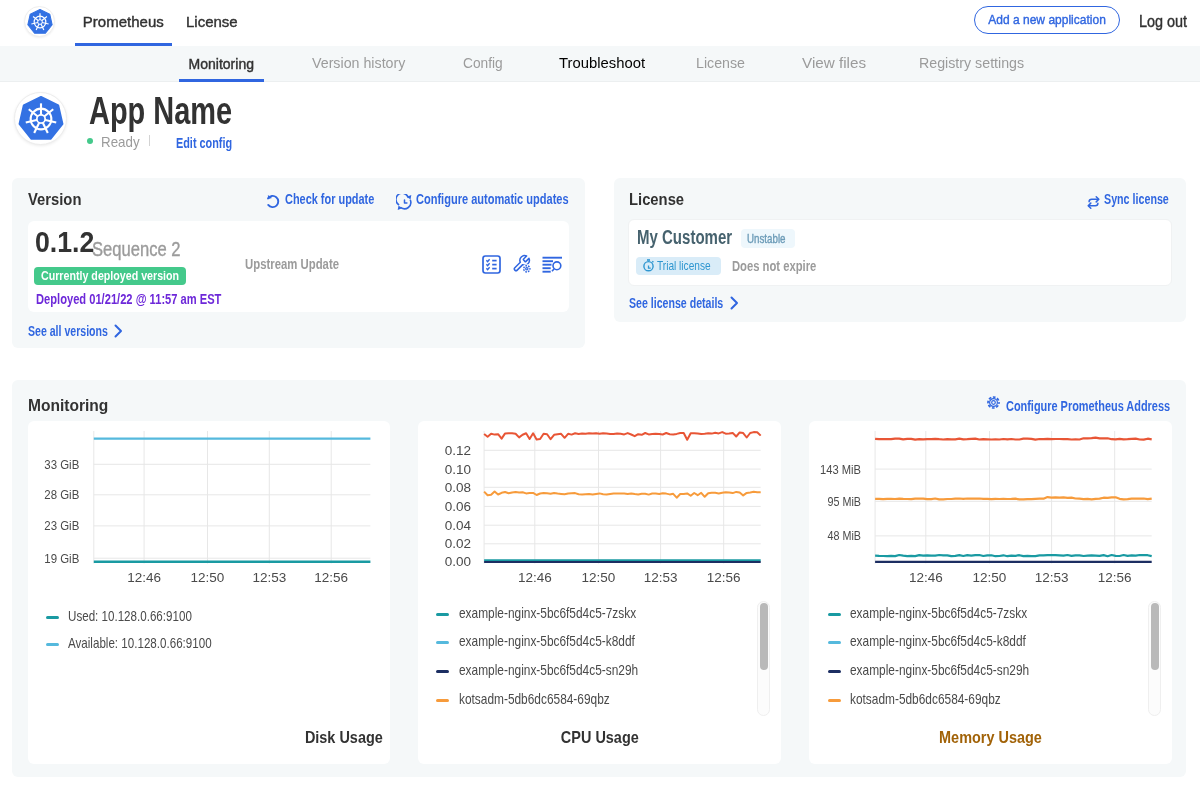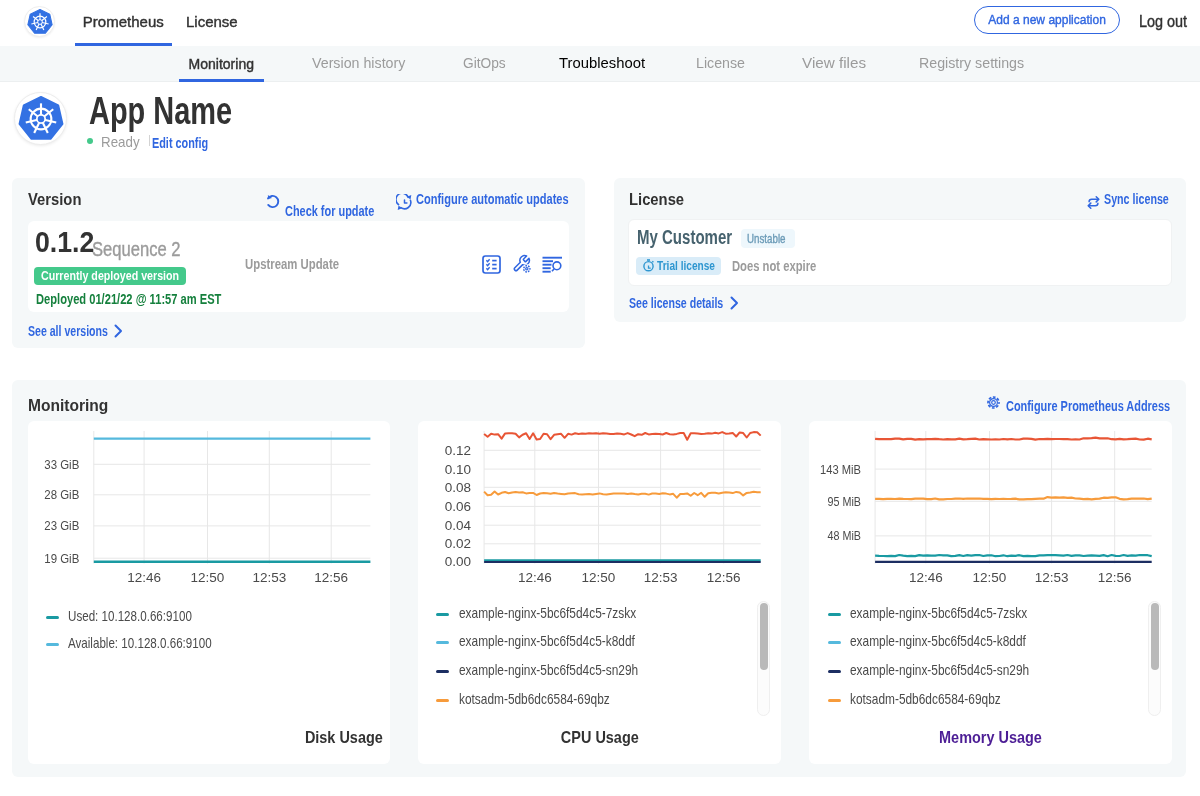--- a/index.html
+++ b/index.html
@@ -39,57 +39,57 @@
     <use href="#k8s"></use>
   </svg>
 <div class="abs med" style="left:74.8px; top:0; width:97px; height:46px; line-height:43px; text-align:center; font-size:15px; color:#323232; border-bottom:3px solid #3066e0;">Prometheus</div>
 <div class="abs med" style="left:186px; top:0; height:46px; line-height:43px; font-size:15px; color:#323232;">License</div>
 <div class="abs med" style="left:974px; top:6px; width:146px; height:28px; border:1.5px solid #3066e0; border-radius:15px; color:#3066e0; font-size:13.5px; text-align:center; line-height:25px; background:#fff; white-space:nowrap;"><span class="sx" style="transform:scaleX(0.89); transform-origin:50% 50%;">Add a new application</span></div>
 <div class="abs med" style="left:1139px; top:13px; font-size:16px; color:#323232;"><span class="sx" style="transform:scaleX(0.9);">Log out</span></div>
 
 <div class="abs" style="left:0; top:46px; width:1200px; height:36px; background:#f5f8f9; border-bottom:1px solid #eceff0;"></div>
 <div class="abs med" style="left:178.6px; top:46px; height:36px; line-height:36px; padding:0 10px; font-size:14px; color:#323232; border-bottom:3px solid #3066e0;">Monitoring</div>
 <div class="abs" style="left:312.3px; top:46px; height:36px; line-height:35px; font-size:14px; color:#9b9b9b;"><span class="sx" style="transform:scaleX(1.017);">Version history</span></div>
-<div class="abs" style="left:462.7px; top:46px; height:36px; line-height:35px; font-size:14px; color:#9b9b9b;"><span class="sx" style="transform:scaleX(0.98);">GitOps</span></div>
+<div class="abs" style="left:462.7px; top:46px; height:36px; line-height:35px; font-size:14px; color:#9b9b9b;"><span class="sx" style="transform:scaleX(0.98);">Config</span></div>
 <div class="abs" style="left:558.5px; top:46px; height:36px; line-height:35px; font-size:14px; color:#000000;"><span class="sx" style="transform:scaleX(1.06);">Troubleshoot</span></div>
 <div class="abs" style="left:696.3px; top:46px; height:36px; line-height:35px; font-size:14px; color:#9b9b9b;"><span class="sx" style="transform:scaleX(1.016);">License</span></div>
 <div class="abs" style="left:801.6px; top:46px; height:36px; line-height:35px; font-size:14px; color:#9b9b9b;"><span class="sx" style="transform:scaleX(1.088);">View files</span></div>
 <div class="abs" style="left:918.8px; top:46px; height:36px; line-height:35px; font-size:14px; color:#9b9b9b;"><span class="sx" style="transform:scaleX(1.016);">Registry settings</span></div>
 
 <div class="abs" style="left:14px; top:92px; width:53px; height:53px; border-radius:50%; background:#fff; border:1px solid #ededed; box-shadow:0 1px 3px rgba(0,0,0,0.08);"></div>
 <svg class="abs" style="left:17.5px; top:95.5px;" width="46" height="46" viewBox="0 0 100 100">
     <use href="#k8s"></use>
   </svg>
 <div class="abs" style="left:89px; top:90px; font-size:38px; font-weight:700; color:#323232;"><span class="sx" style="transform:scaleX(0.762);">App Name</span></div>
 <div class="abs" style="left:87.3px; top:138px; width:6px; height:6px; border-radius:50%; background:#44c98b;"></div>
 <div class="abs" style="left:101px; top:133px; font-size:15px; color:#9b9b9b;"><span class="sx" style="transform:scaleX(0.89);">Ready</span></div>
 <div class="abs" style="left:148.8px; top:135px; width:1px; height:11px; background:#d3d3d3;"></div>
-<div class="abs" style="left:152px; top:134px;"><span class="linkb sx" style="transform:scaleX(0.775);">Edit config</span></div>
+<div class="abs" style="left:176px; top:134px;"><span class="linkb sx" style="transform:scaleX(0.775);">Edit config</span></div>
 
 <div class="card" style="left:12px; top:178px; width:573px; height:170px;"></div>
 <div class="cardtitle" style="left:27.8px; top:190px;"><span class="sx" style="transform:scaleX(0.87);">Version</span></div>
 <svg class="abs" style="left:265px; top:194px;" width="16" height="16" viewBox="0 0 16 16">
     <path d="M3.2 10.9 A 5.6 5.6 0 1 0 3.0 4.4" fill="none" stroke="#3066e0" stroke-width="1.9" stroke-linecap="round"></path>
     <path d="M2.9 0.9 L3.1 5.1 L7.0 4.0 Z" fill="#3066e0"></path>
   </svg>
-<div class="abs" style="left:285.3px; top:189.5px;margin-top:12px;"><span class="linkb sx" style="transform:scaleX(0.781);">Check for update</span></div>
+<div class="abs" style="left:285.3px; top:189.5px;"><span class="linkb sx" style="transform:scaleX(0.781);">Check for update</span></div>
 <svg class="abs" style="left:395.5px; top:193.5px;" width="17" height="17" viewBox="0 0 17 17">
     <path d="M12.11 3.34 A 6.3 6.3 0 1 0 2.58 10.65" fill="none" stroke="#3066e0" stroke-width="1.6" stroke-linecap="round"></path>
     <path d="M4.89 13.66 A 6.3 6.3 0 0 0 14.42 6.35" fill="none" stroke="#3066e0" stroke-width="1.6" stroke-linecap="round"></path>
     <path d="M15.3 1.1 L14.5 5.4 L11.0 2.8 Z" fill="#3066e0"></path>
     <path d="M1.7 15.9 L2.5 11.6 L6.0 14.2 Z" fill="#3066e0"></path>
     <path d="M8.5 5.9 L8.5 8.9 L10.9 8.9" fill="none" stroke="#3066e0" stroke-width="1.5" stroke-linecap="round" stroke-linejoin="round"></path>
   </svg>
 <div class="abs" style="left:415.9px; top:189.5px;"><span class="linkb sx" style="transform:scaleX(0.788);">Configure automatic updates</span></div>
 <div class="whitebox" style="left:28px; top:221px; width:541px; height:91px;"></div>
 <div class="abs" style="left:34.5px; top:226px; font-size:29px; font-weight:700; color:#323232;"><span class="sx" style="transform:scaleX(0.92);">0.1.2</span></div>
 <div class="abs" style="left:92px; top:237px; font-size:21px; color:#9b9b9b;"><span class="sx med" style="transform:scaleX(0.79);">Sequence 2</span></div>
 <div class="abs" style="left:33.9px; top:267px; width:152.4px; height:18px; background:#44c98b; border-radius:4px;"></div>
 <div class="abs" style="left:41px; top:268px; font-size:13.5px; font-weight:700; color:#fff;"><span class="sx" style="transform:scaleX(0.79);">Currently deployed version</span></div>
-<div class="abs" style="left:36.2px; top:291px; font-size:14.5px; font-weight:700; color:#15803d;"><span class="sx" style="transform:scaleX(0.768);">Deployed 01/21/22 @ 11:57 am EST</span></div>
+<div class="abs" style="left:36.2px; top:291px; font-size:14.5px; font-weight:700; color:#6d28d9;"><span class="sx" style="transform:scaleX(0.768);">Deployed 01/21/22 @ 11:57 am EST</span></div>
 <div class="abs" style="left:245px; top:255px; font-size:15px; font-weight:700; color:#9b9b9b;"><span class="sx" style="transform:scaleX(0.757);">Upstream Update</span></div>
 <svg class="abs" style="left:482px; top:255px;" width="19" height="19" viewBox="0 0 19 19">
     <rect x="1" y="1" width="17" height="17" rx="2.4" fill="none" stroke="#3066e0" stroke-width="1.7"></rect>
     <path d="M4.4 5.3 l1.2 1.3 l2 -2.4" fill="none" stroke="#3066e0" stroke-width="1.4"></path>
     <path d="M4.4 9.3 l1.2 1.3 l2 -2.4" fill="none" stroke="#3066e0" stroke-width="1.4"></path>
     <path d="M4.4 13.3 l1.2 1.3 l2 -2.4" fill="none" stroke="#3066e0" stroke-width="1.4"></path>
     <line x1="10.2" y1="5.6" x2="14.6" y2="5.6" stroke="#3066e0" stroke-width="1.7"></line>
     <line x1="10.2" y1="9.6" x2="14.6" y2="9.6" stroke="#3066e0" stroke-width="1.7"></line>
     <line x1="10.2" y1="13.6" x2="14.6" y2="13.6" stroke="#3066e0" stroke-width="1.7"></line>
   </svg>
@@ -128,21 +128,21 @@
 <div class="abs" style="left:637px; top:225.5px; font-size:19.5px; font-weight:700; color:#46626e;"><span class="sx" style="transform:scaleX(0.77);">My Customer</span></div>
 <div class="abs" style="left:741.4px; top:229px; width:53.3px; height:19px; background:#eef7fc; border-radius:4px;"></div>
 <div class="abs" style="left:747px; top:230.5px; font-size:13px; color:#6d9cb8;"><span class="sx med" style="transform:scaleX(0.75);">Unstable</span></div>
 <div class="abs" style="left:635.9px; top:256.5px; width:85.1px; height:18px; background:#d9ecf8; border-radius:4px;"></div>
 <svg class="abs" style="left:641.5px; top:259px;" width="13" height="13" viewBox="0 0 13 13">
     <circle cx="6.5" cy="7.2" r="4.6" fill="none" stroke="#2e96d0" stroke-width="1.4"></circle>
     <path d="M6.5 6.6 L6.5 9.2 L8.7 9.2" fill="none" stroke="#2e96d0" stroke-width="1.3"></path>
     <line x1="5" y1="1" x2="8" y2="1" stroke="#2e96d0" stroke-width="1.6"></line>
     <line x1="10.3" y1="2.2" x2="11.4" y2="3.3" stroke="#2e96d0" stroke-width="1.3"></line>
   </svg>
-<div class="abs" style="left:656.5px; top:258px; font-size:13.5px; font-weight:700; color:#2e96d0;text-align:center;"><span class="sx" style="transform:scaleX(0.75);">Trial license</span></div>
+<div class="abs" style="left:656.5px; top:258px; font-size:13.5px; font-weight:400; color:#2e96d0;text-align:center;"><span class="sx" style="transform:scaleX(0.75);">Trial license</span></div>
 <div class="abs" style="left:731.6px; top:257.5px; font-size:14.5px; font-weight:700; color:#9b9b9b;"><span class="sx" style="transform:scaleX(0.775);">Does not expire</span></div>
 <div class="abs" style="left:629px; top:293.5px;"><span class="linkb sx" style="transform:scaleX(0.757);">See license details</span></div>
 <div class="abs" style="left:730px; top:294px;"><svg width="9" height="14" viewBox="0 0 9 14" style="vertical-align:-2px;">
       <path d="M1.5 1.5 L7 7 L1.5 12.5" fill="none" stroke="#3066e0" stroke-width="2" stroke-linecap="round" stroke-linejoin="round"></path>
     </svg></div>
 
 <div class="card" style="left:12px; top:380px; width:1174px; height:397px;"></div>
 <div class="cardtitle" style="left:27.7px; top:396px;"><span class="sx" style="transform:scaleX(0.915);">Monitoring</span></div>
 <svg class="abs" style="left:986.5px; top:396px;" width="13" height="13" viewBox="0 0 13 13">
     <circle cx="6.5" cy="6.5" r="5.5" fill="none" stroke="#3066e0" stroke-width="1.7" stroke-dasharray="2.7 1.62" stroke-dashoffset="1.3"></circle>
@@ -243,13 +243,13 @@
 <div class="abs" style="left:827.5px; top:669.9px; width:13px; height:3px; border-radius:2px; background:#1c2e62;"></div>
 <div class="abs" style="left:850px; top:661.9000000000001px; font-size:14.5px; color:#4a4a4a;"><span class="sx" style="transform:scaleX(0.82);">example-nginx-5bc6f5d4c5-sn29h</span></div>
 <div class="abs" style="left:827.5px; top:698.6px; width:13px; height:3px; border-radius:2px; background:#f79b3b;"></div>
 <div class="abs" style="left:850px; top:690.6000000000001px; font-size:14.5px; color:#4a4a4a;"><span class="sx" style="transform:scaleX(0.82);">kotsadm-5db6dc6584-69qbz</span></div>
 <div class="abs" style="left:757px; top:601px; width:13px; height:115px; background:#fcfcfc; border:1px solid #efefef; border-radius:7px;"></div>
 <div class="abs" style="left:760px; top:602.5px; width:7.5px; height:67px; background:#b9b9b9; border-radius:4px;"></div>
 <div class="abs" style="left:1148px; top:601px; width:13px; height:115px; background:#fcfcfc; border:1px solid #efefef; border-radius:7px;"></div>
 <div class="abs" style="left:1151px; top:602.5px; width:7.5px; height:67px; background:#b9b9b9; border-radius:4px;"></div>
 <div class="abs" style="left:28px; top:728px; width:362px; text-align:right; font-size:17px; font-weight:700; color:#323232;"><span class="sx" style="transform:scaleX(0.85); transform-origin:50% 50%;">Disk Usage</span></div>
 <div class="abs" style="left:418px; top:728px; width:363px; text-align:center; font-size:17px; font-weight:700; color:#323232;"><span class="sx" style="transform:scaleX(0.85); transform-origin:50% 50%;">CPU Usage</span></div>
-<div class="abs" style="left:809px; top:728px; width:363px; text-align:center; font-size:17px; font-weight:700; color:#4c1d95;"><span class="sx" style="transform:scaleX(0.85); transform-origin:50% 50%;">Memory Usage</span></div>
+<div class="abs" style="left:809px; top:728px; width:363px; text-align:center; font-size:17px; font-weight:700; color:#a16207;"><span class="sx" style="transform:scaleX(0.85); transform-origin:50% 50%;">Memory Usage</span></div>
 
 </body></html>

